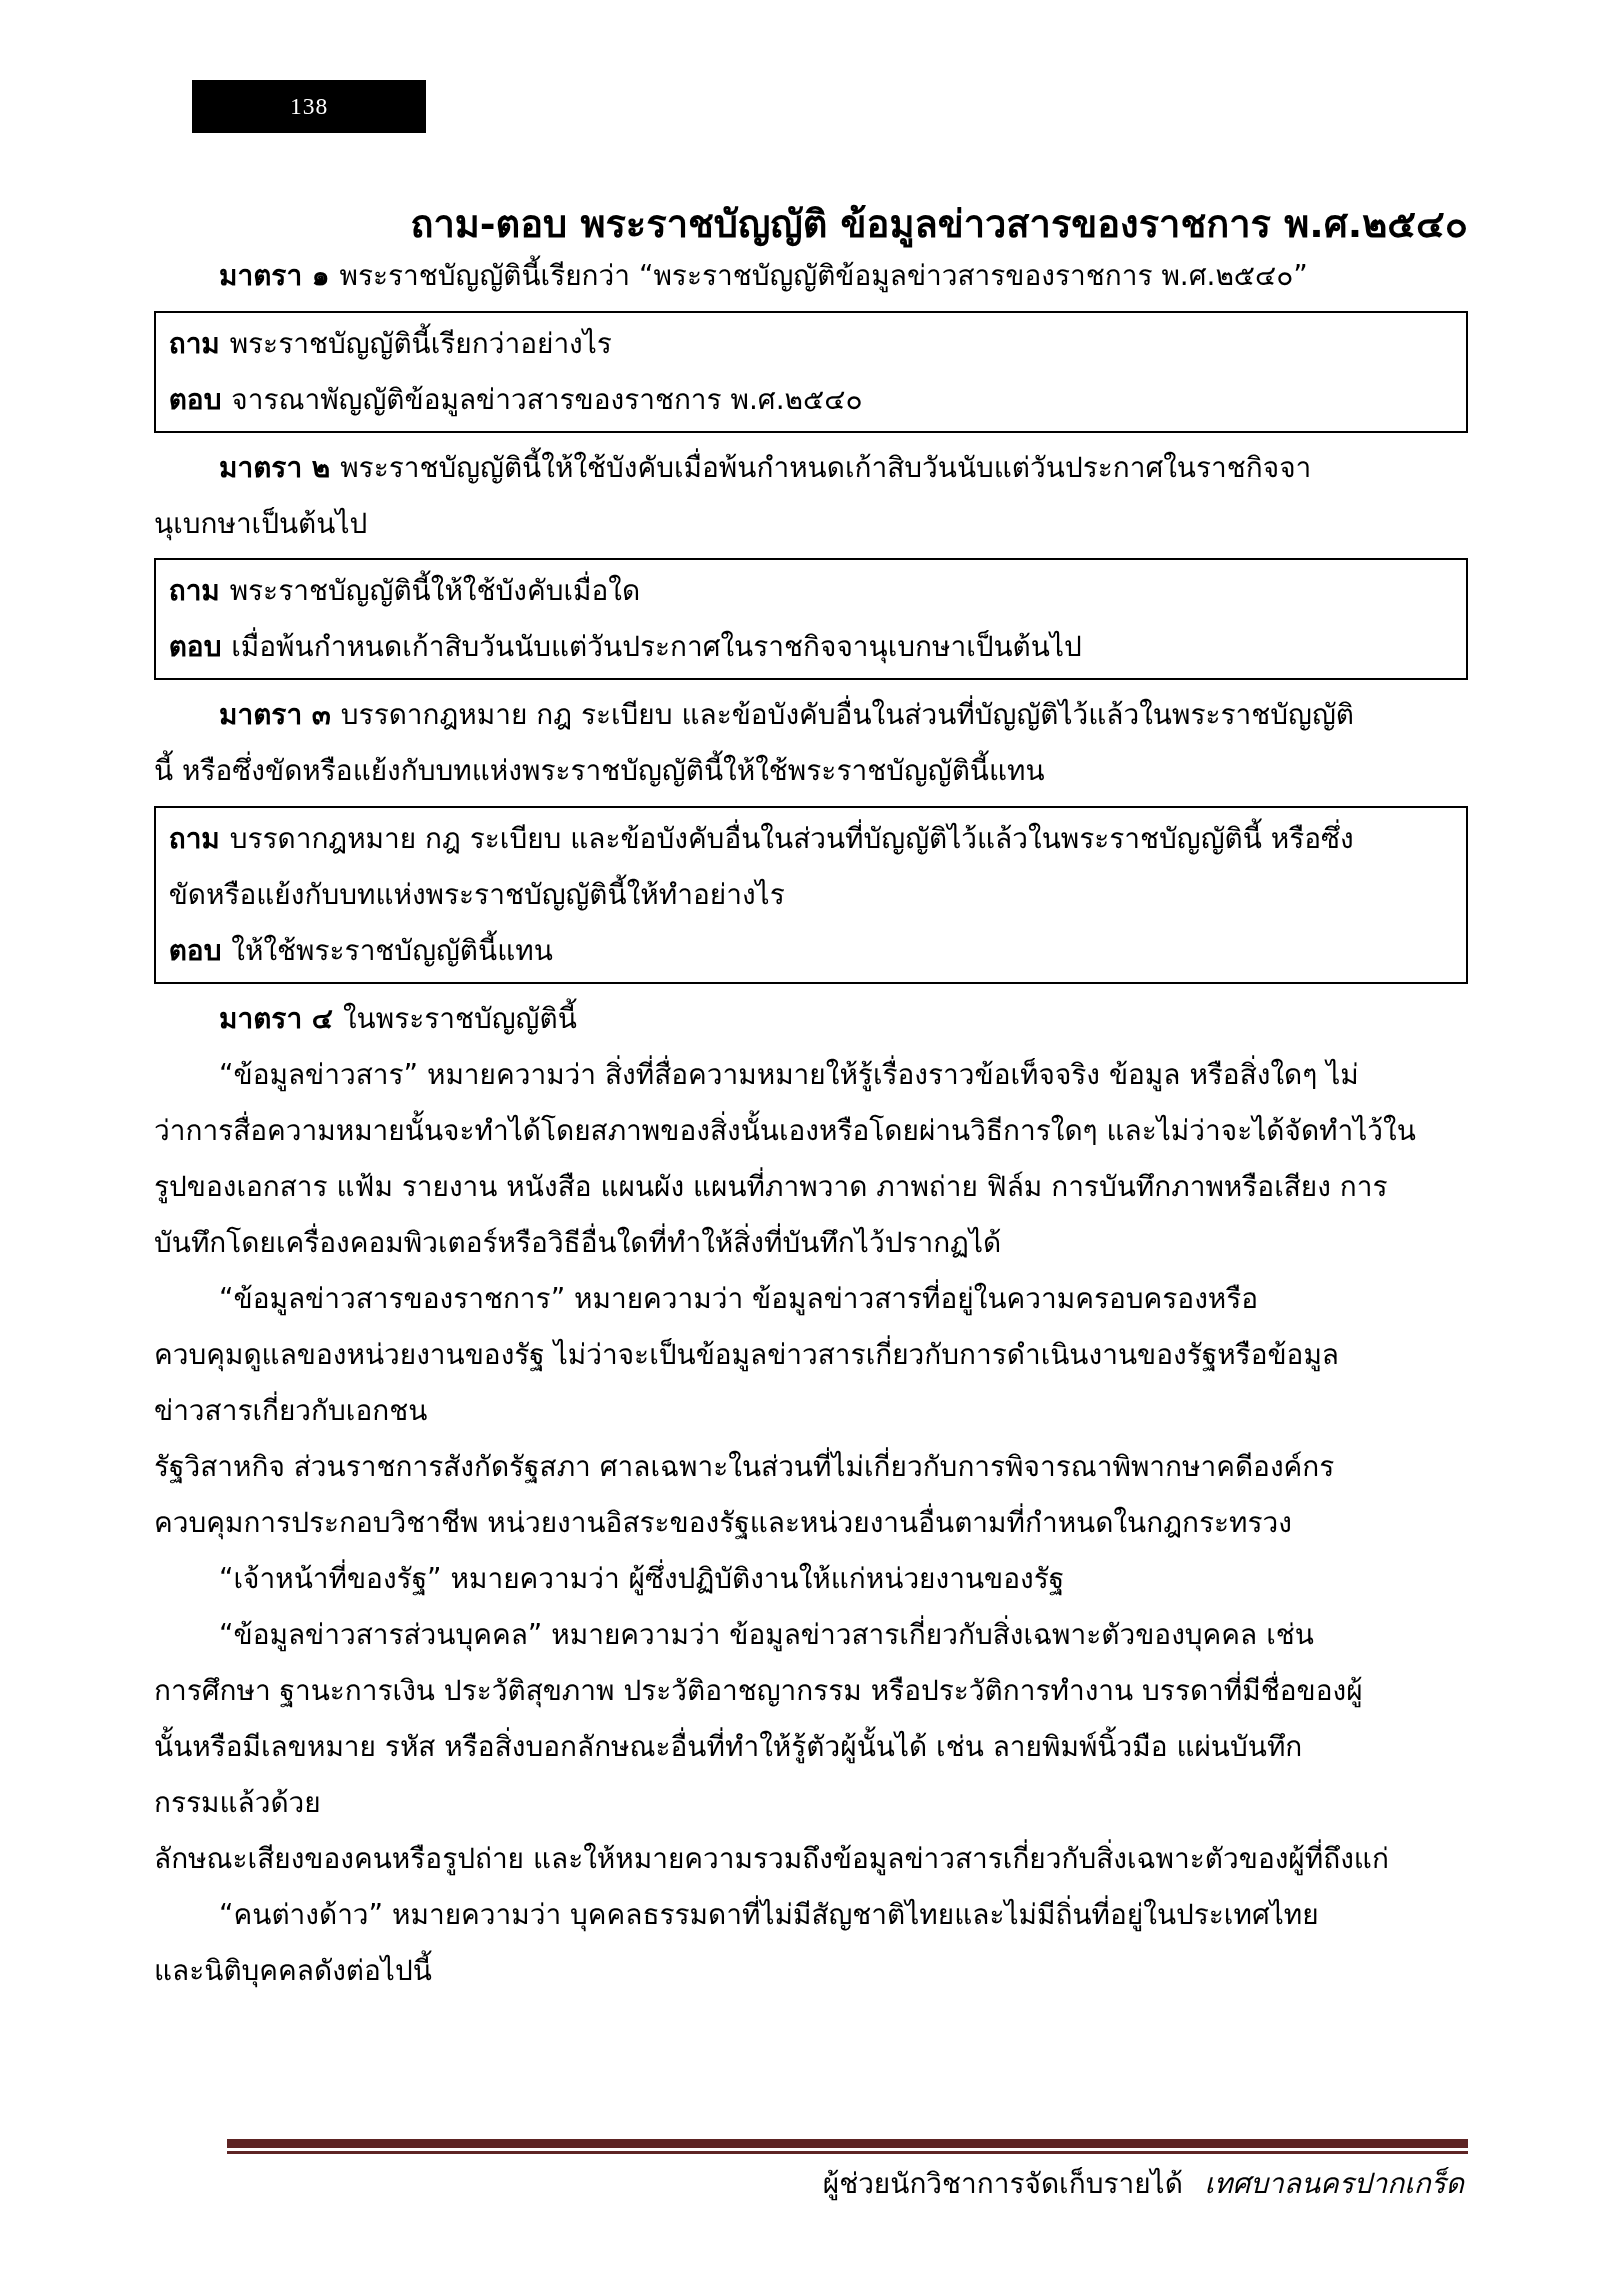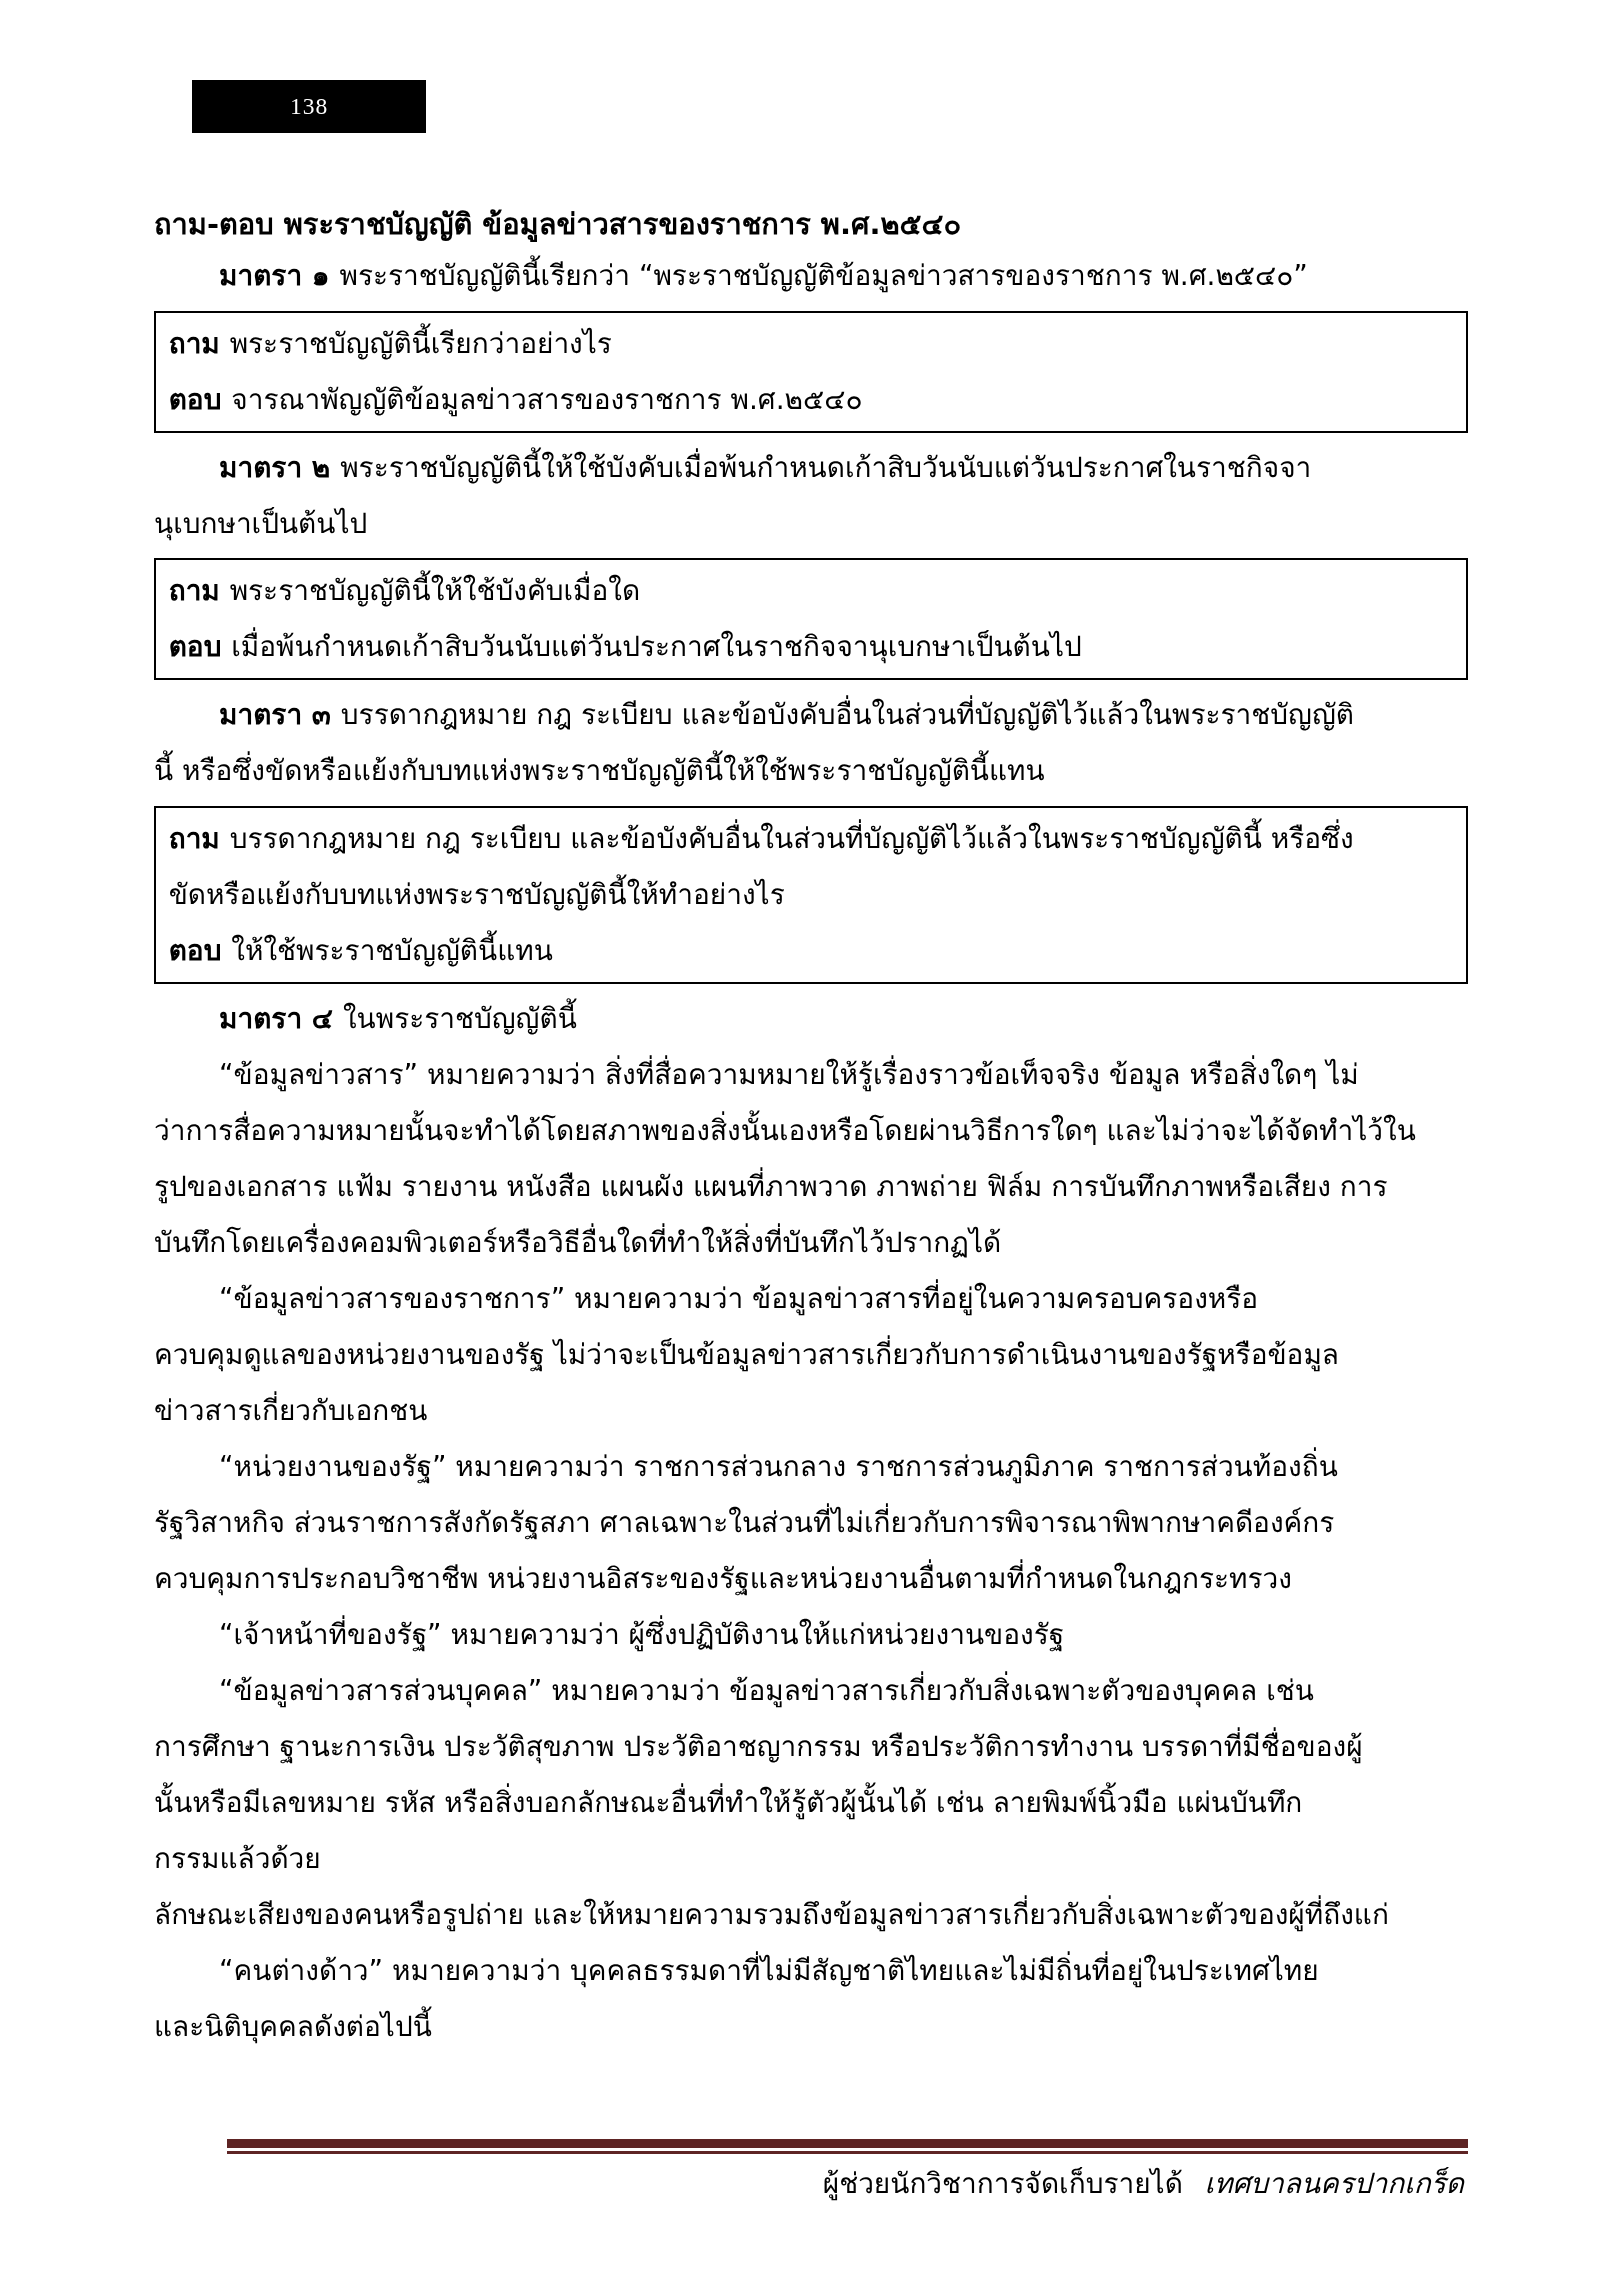--- a/index.html
+++ b/index.html
@@ -20,22 +20,22 @@
     display:flex; align-items:center; justify-content:center;
     font-family:"Liberation Serif", serif;
     font-size:23.5px;
     letter-spacing:1px;
   }
   .content {
     position:absolute; left:154px; top:201px; width:1314px;
   }
   .doc-title {
     font-weight:bold;
-    text-align:left;
-    font-size:29px;
+    text-align:right;
+    font-size:38px;
     line-height:47px;
     white-space:nowrap;
   }
   .ln {
     font-size:28px;
     line-height:56px;
     white-space:nowrap;
   }
   .ind { padding-left:65px; }
   .b { font-weight:bold; margin-right:9.8px; }
@@ -109,21 +109,20 @@
       <div class="ln">บันทึกโดยเครื่องคอมพิวเตอร์หรือวิธีอื่นใดที่ทำให้สิ่งที่บันทึกไว้ปรากฏได้</div>
     </div>
 
     <div>
       <div class="ln ind">“ข้อมูลข่าวสารของราชการ” หมายความว่า ข้อมูลข่าวสารที่อยู่ในความครอบครองหรือ</div>
       <div class="ln">ควบคุมดูแลของหน่วยงานของรัฐ ไม่ว่าจะเป็นข้อมูลข่าวสารเกี่ยวกับการดำเนินงานของรัฐหรือข้อมูล</div>
       <div class="ln">ข่าวสารเกี่ยวกับเอกชน</div>
     </div>
 
     <div>
-      <div class="ln ind">“หน่วยงานของรัฐ” หมายความว่า ราชการส่วนกลาง ราชการส่วนภูมิภาค ราชการส่วนท้องถิ่น</div>
       <div class="ln">รัฐวิสาหกิจ ส่วนราชการสังกัดรัฐสภา ศาลเฉพาะในส่วนที่ไม่เกี่ยวกับการพิจารณาพิพากษาคดีองค์กร</div>
       <div class="ln">ควบคุมการประกอบวิชาชีพ หน่วยงานอิสระของรัฐและหน่วยงานอื่นตามที่กำหนดในกฎกระทรวง</div>
     </div>
 
     <div>
       <div class="ln ind">“เจ้าหน้าที่ของรัฐ” หมายความว่า ผู้ซึ่งปฏิบัติงานให้แก่หน่วยงานของรัฐ</div>
     </div>
 
     <div>
       <div class="ln ind">“ข้อมูลข่าวสารส่วนบุคคล” หมายความว่า ข้อมูลข่าวสารเกี่ยวกับสิ่งเฉพาะตัวของบุคคล เช่น</div>

